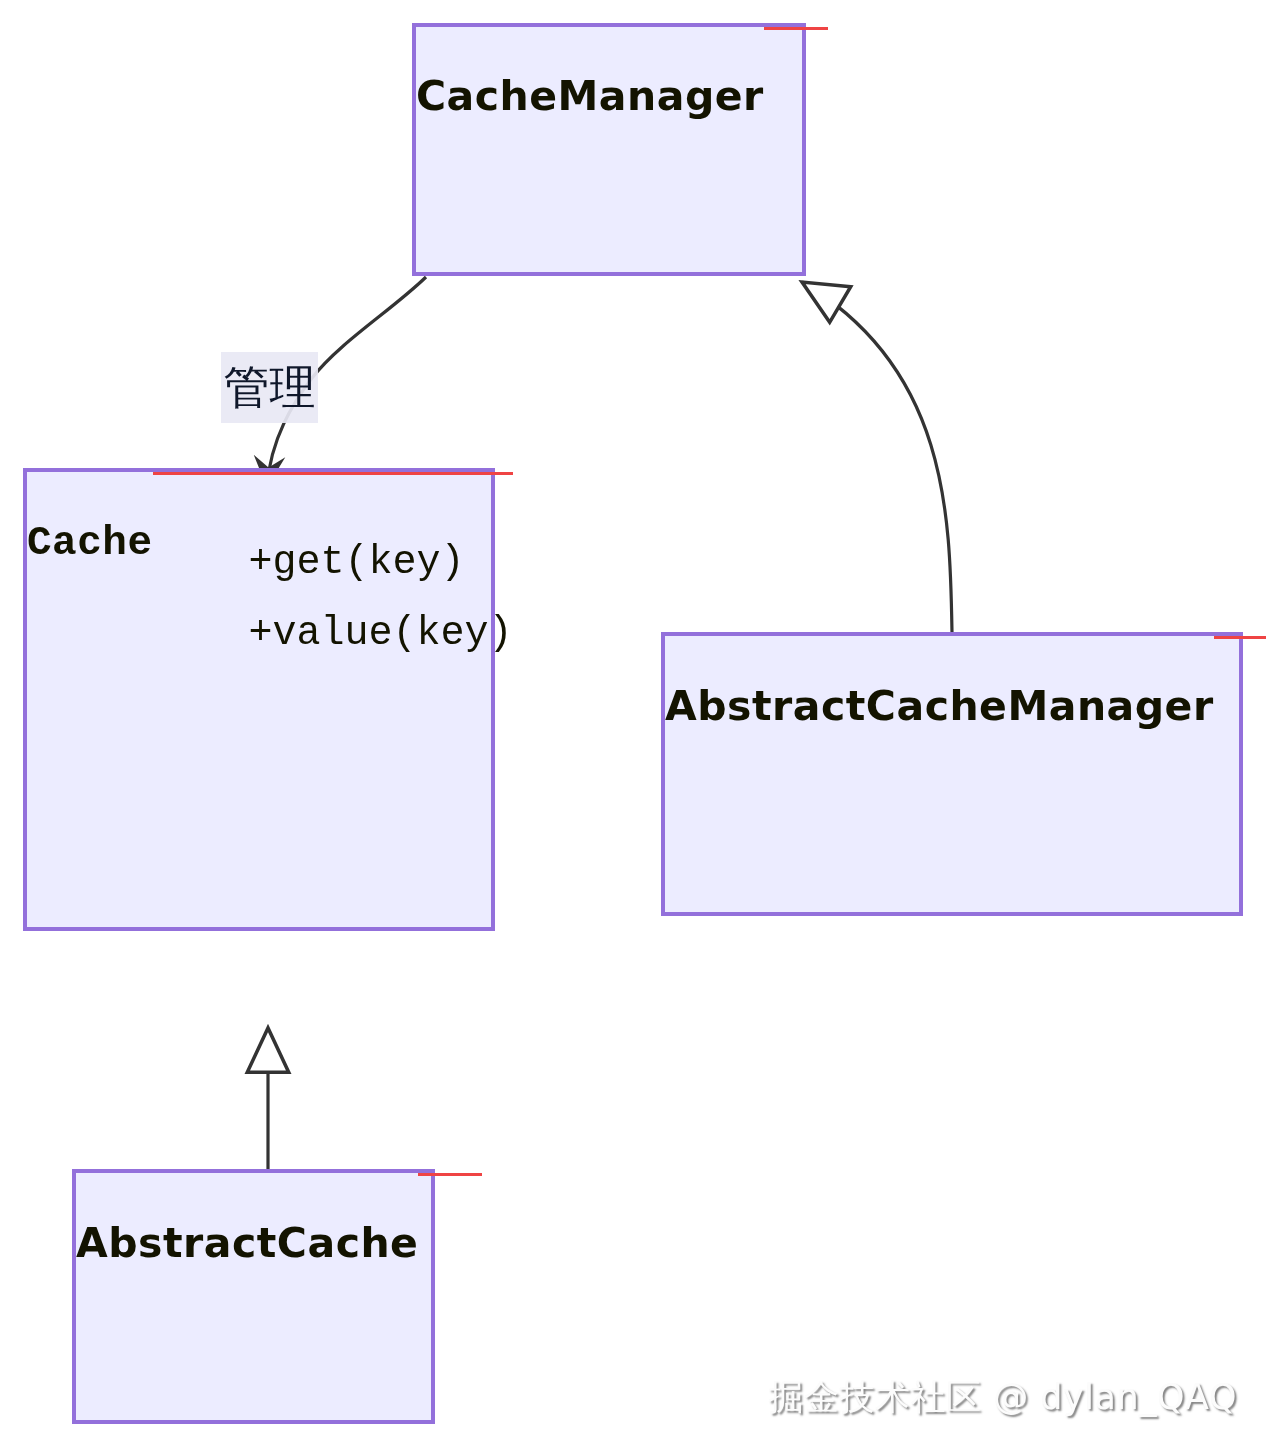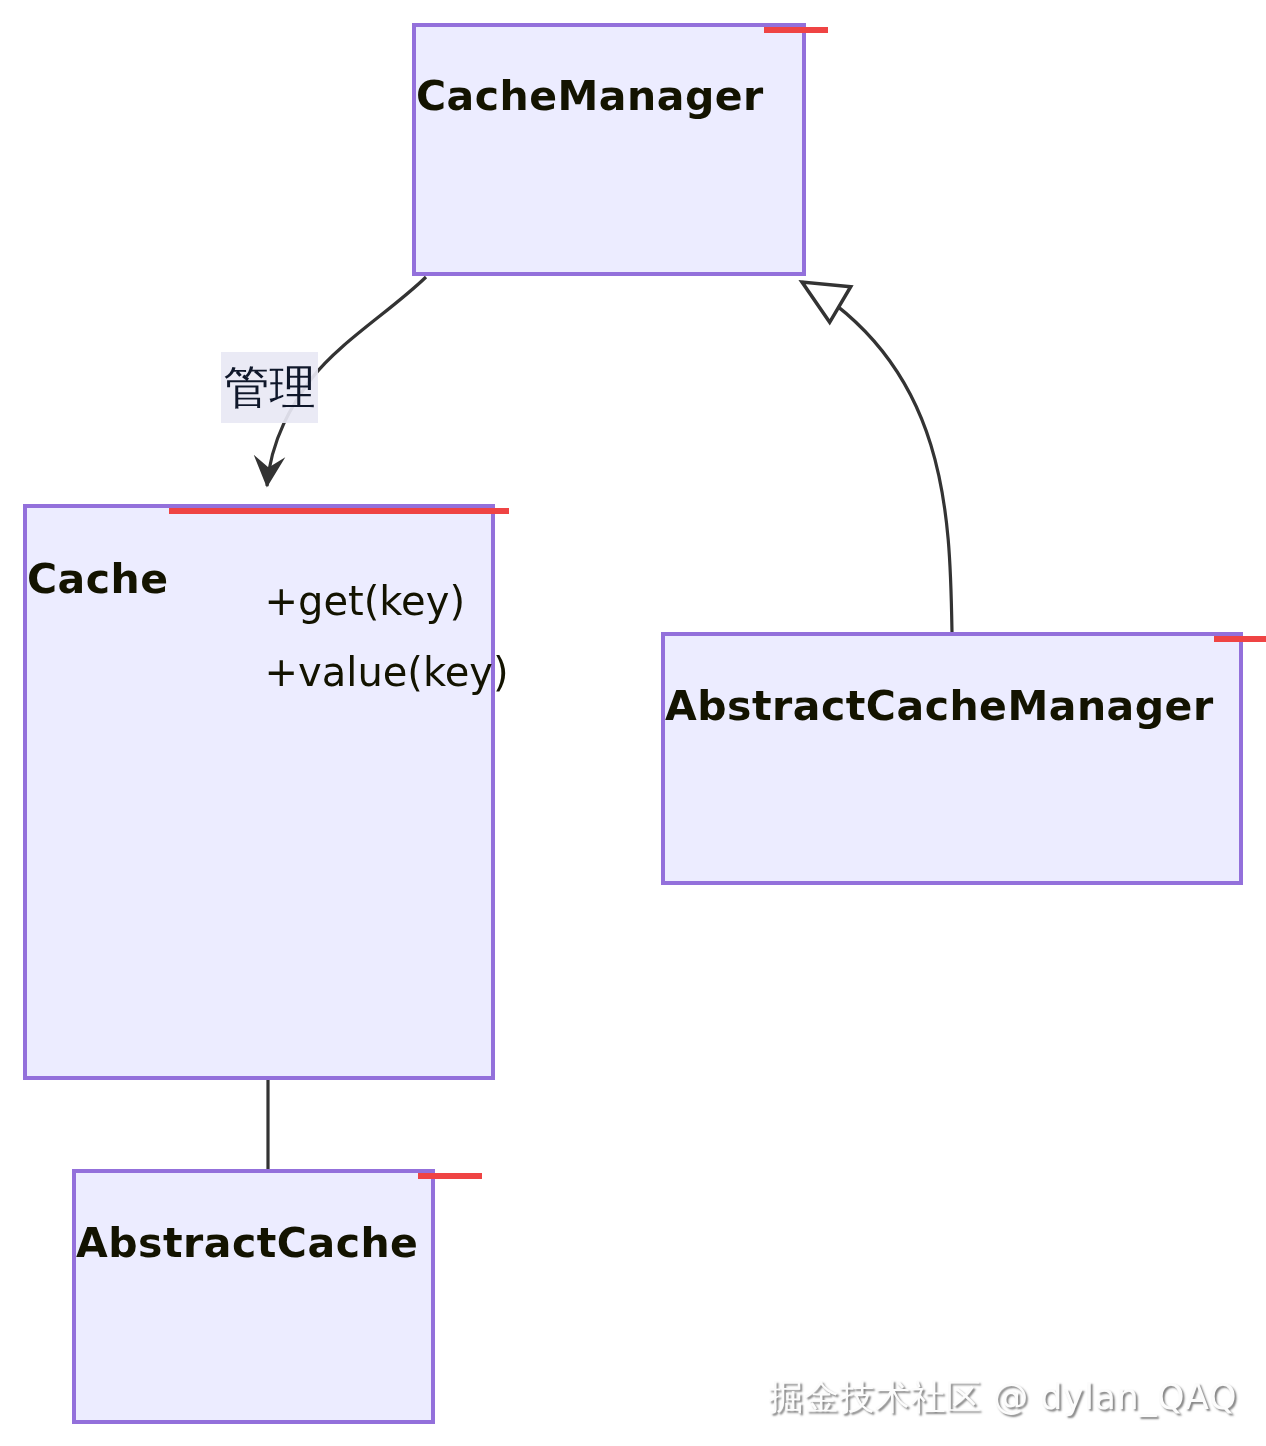--- a/index.html
+++ b/index.html
@@ -25,41 +25,41 @@
   .class-title {
     display: flex;
     align-items: center;
     justify-content: center;
     font-weight: bold;
     font-size: 41px;
     color: #131300;
     letter-spacing: 0.5px;
   }
   .class-attrs, .class-methods {
-    border-top: 6px solid #ef4444;
+    border-top: 3px solid #ef4444;
     padding-left: 32px;
   }
   .class-methods .method-line {
     font-size: 40px;
     color: #131300;
     padding-left: 32px;
     line-height: 71px;
     white-space: nowrap;
   }
   #box-cachemanager { left: 412px; top: 23px;  width: 394px; height: 253px; }
   #box-cachemanager .class-title   { height: 137px; }
   #box-cachemanager .class-attrs   { height: 58px; }
   #box-cachemanager .class-methods { height: 50px; }
 
-  #box-cache { left: 23px; top: 504px; width: 472px; height: 576px; }
+  #box-cache { left: 23px; top: 468px; width: 472px; height: 463px; font-family: Liberation Mono, monospace; }
   #box-cache .class-title   { height: 142px; }
   #box-cache .class-attrs   { height: 70px; }
   #box-cache .class-methods { height: 303px; padding-top: 52px; }
 
-  #box-abstractcachemanager { left: 661px; top: 632px; width: 582px; height: 253px; }
+  #box-abstractcachemanager { left: 661px; top: 632px; width: 582px; height: 284px; }
   #box-abstractcachemanager .class-title   { height: 140px; }
   #box-abstractcachemanager .class-attrs   { height: 54px; }
   #box-abstractcachemanager .class-methods { height: 51px; }
 
   #box-abstractcache { left: 72px; top: 1169px; width: 363px; height: 255px; }
   #box-abstractcache .class-title   { height: 139px; }
   #box-abstractcache .class-attrs   { height: 54px; }
   #box-abstractcache .class-methods { height: 54px; }
 
   

